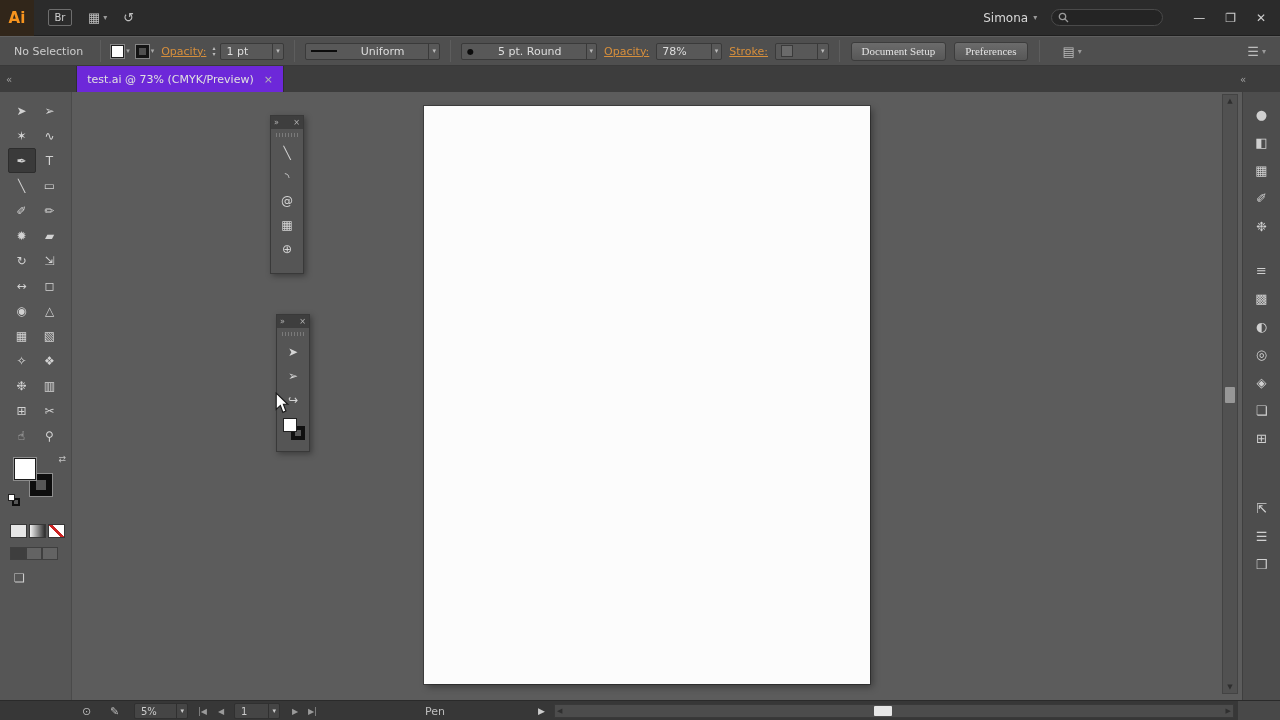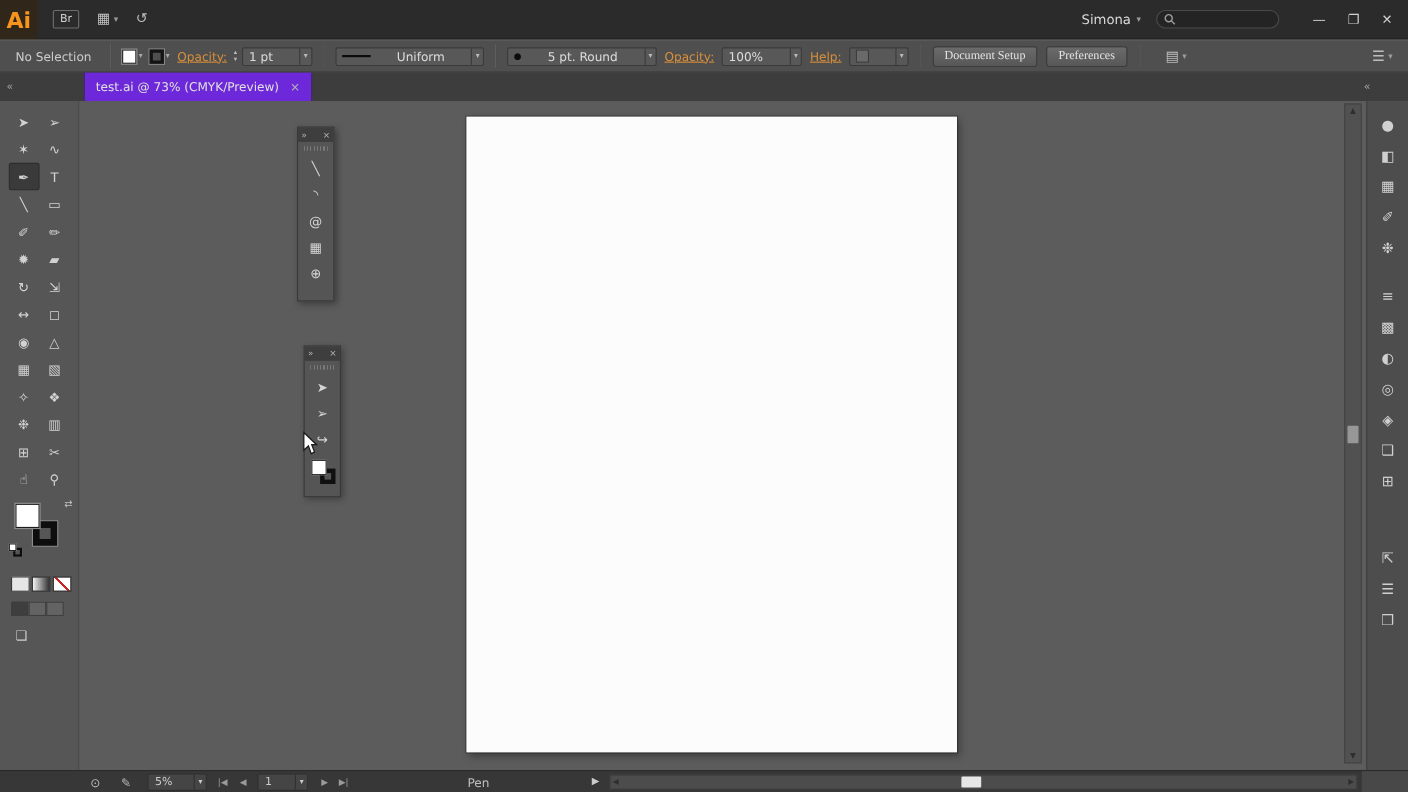--- a/index.html
+++ b/index.html
@@ -6,21 +6,21 @@
   html,body { background:#222; }
   body { font-family:"DejaVu Sans","Liberation Sans",sans-serif; }
   .screen { position:relative; width:1280px; height:720px; overflow:hidden;
             background:#5c5c5c; color:#cfcfcf; font-size:12px; }
 
   
   .menubar { position:absolute; left:0; top:0; width:1280px; height:36px;
              background:#2b2b2b; border-bottom:1px solid #1e1e1e;
              display:flex; align-items:center; }
   .logo { width:34px; height:36px; background:#31261a; color:var(--logo,#f7941e);
-          font-weight:bold; font-size:20px; display:flex; align-items:center; justify-content:center; }
+          font-weight:bold; font-size:15px; display:flex; align-items:center; justify-content:center; }
   .menus { display:flex; margin-left:8px; }
   .menu-item { padding:0 9px; line-height:35px; color:#d4d4d4; font-size:12px; cursor:default; }
   .mb-btn { margin-left:14px; width:24px; height:17px; border:1px solid #6e6e6e; border-radius:2px;
             font-size:10px; color:#cfcfcf; display:flex; align-items:center; justify-content:center; }
   .mb-icon { margin-left:16px; color:#bdbdbd; font-size:13px; display:flex; align-items:center; }
   .mb-icon .dd { font-size:8px; margin-left:3px; color:#9a9a9a; }
   .mb-spacer { flex:1; }
   .user { display:flex; align-items:center; color:#d8d8d8; margin-right:14px; }
   .user .dd { font-size:8px; margin-left:5px; color:#9a9a9a; }
   .search { width:112px; height:17px; border-radius:9px; background:#242424; border:1px solid #4a4a4a;
@@ -216,24 +216,24 @@
       <span class="arrow">▾</span>
     </span>
     <span class="vsep"></span>
     <span class="combo">
       <span class="dotpreview">●</span>
       <span>5 pt. Round</span>
       <span class="arrow">▾</span>
     </span>
     <span class="cb-link">Opacity:</span>
     <span class="combo">
-      <span>100%</span>
-      <span class="arrow">▾</span>
-    </span>
-    <span class="cb-link">Help:</span>
+      <span>78%</span>
+      <span class="arrow">▾</span>
+    </span>
+    <span class="cb-link">Stroke:</span>
     <span class="combo">
       <span class="stylesw"></span>
       <span class="arrow">▾</span>
     </span>
     <span class="vsep"></span>
     <span class="cb-button">Document Setup</span>
     <span class="cb-button">Preferences</span>
     <span class="vsep"></span>
     <span class="mb-icon">
       <span>▤</span>

